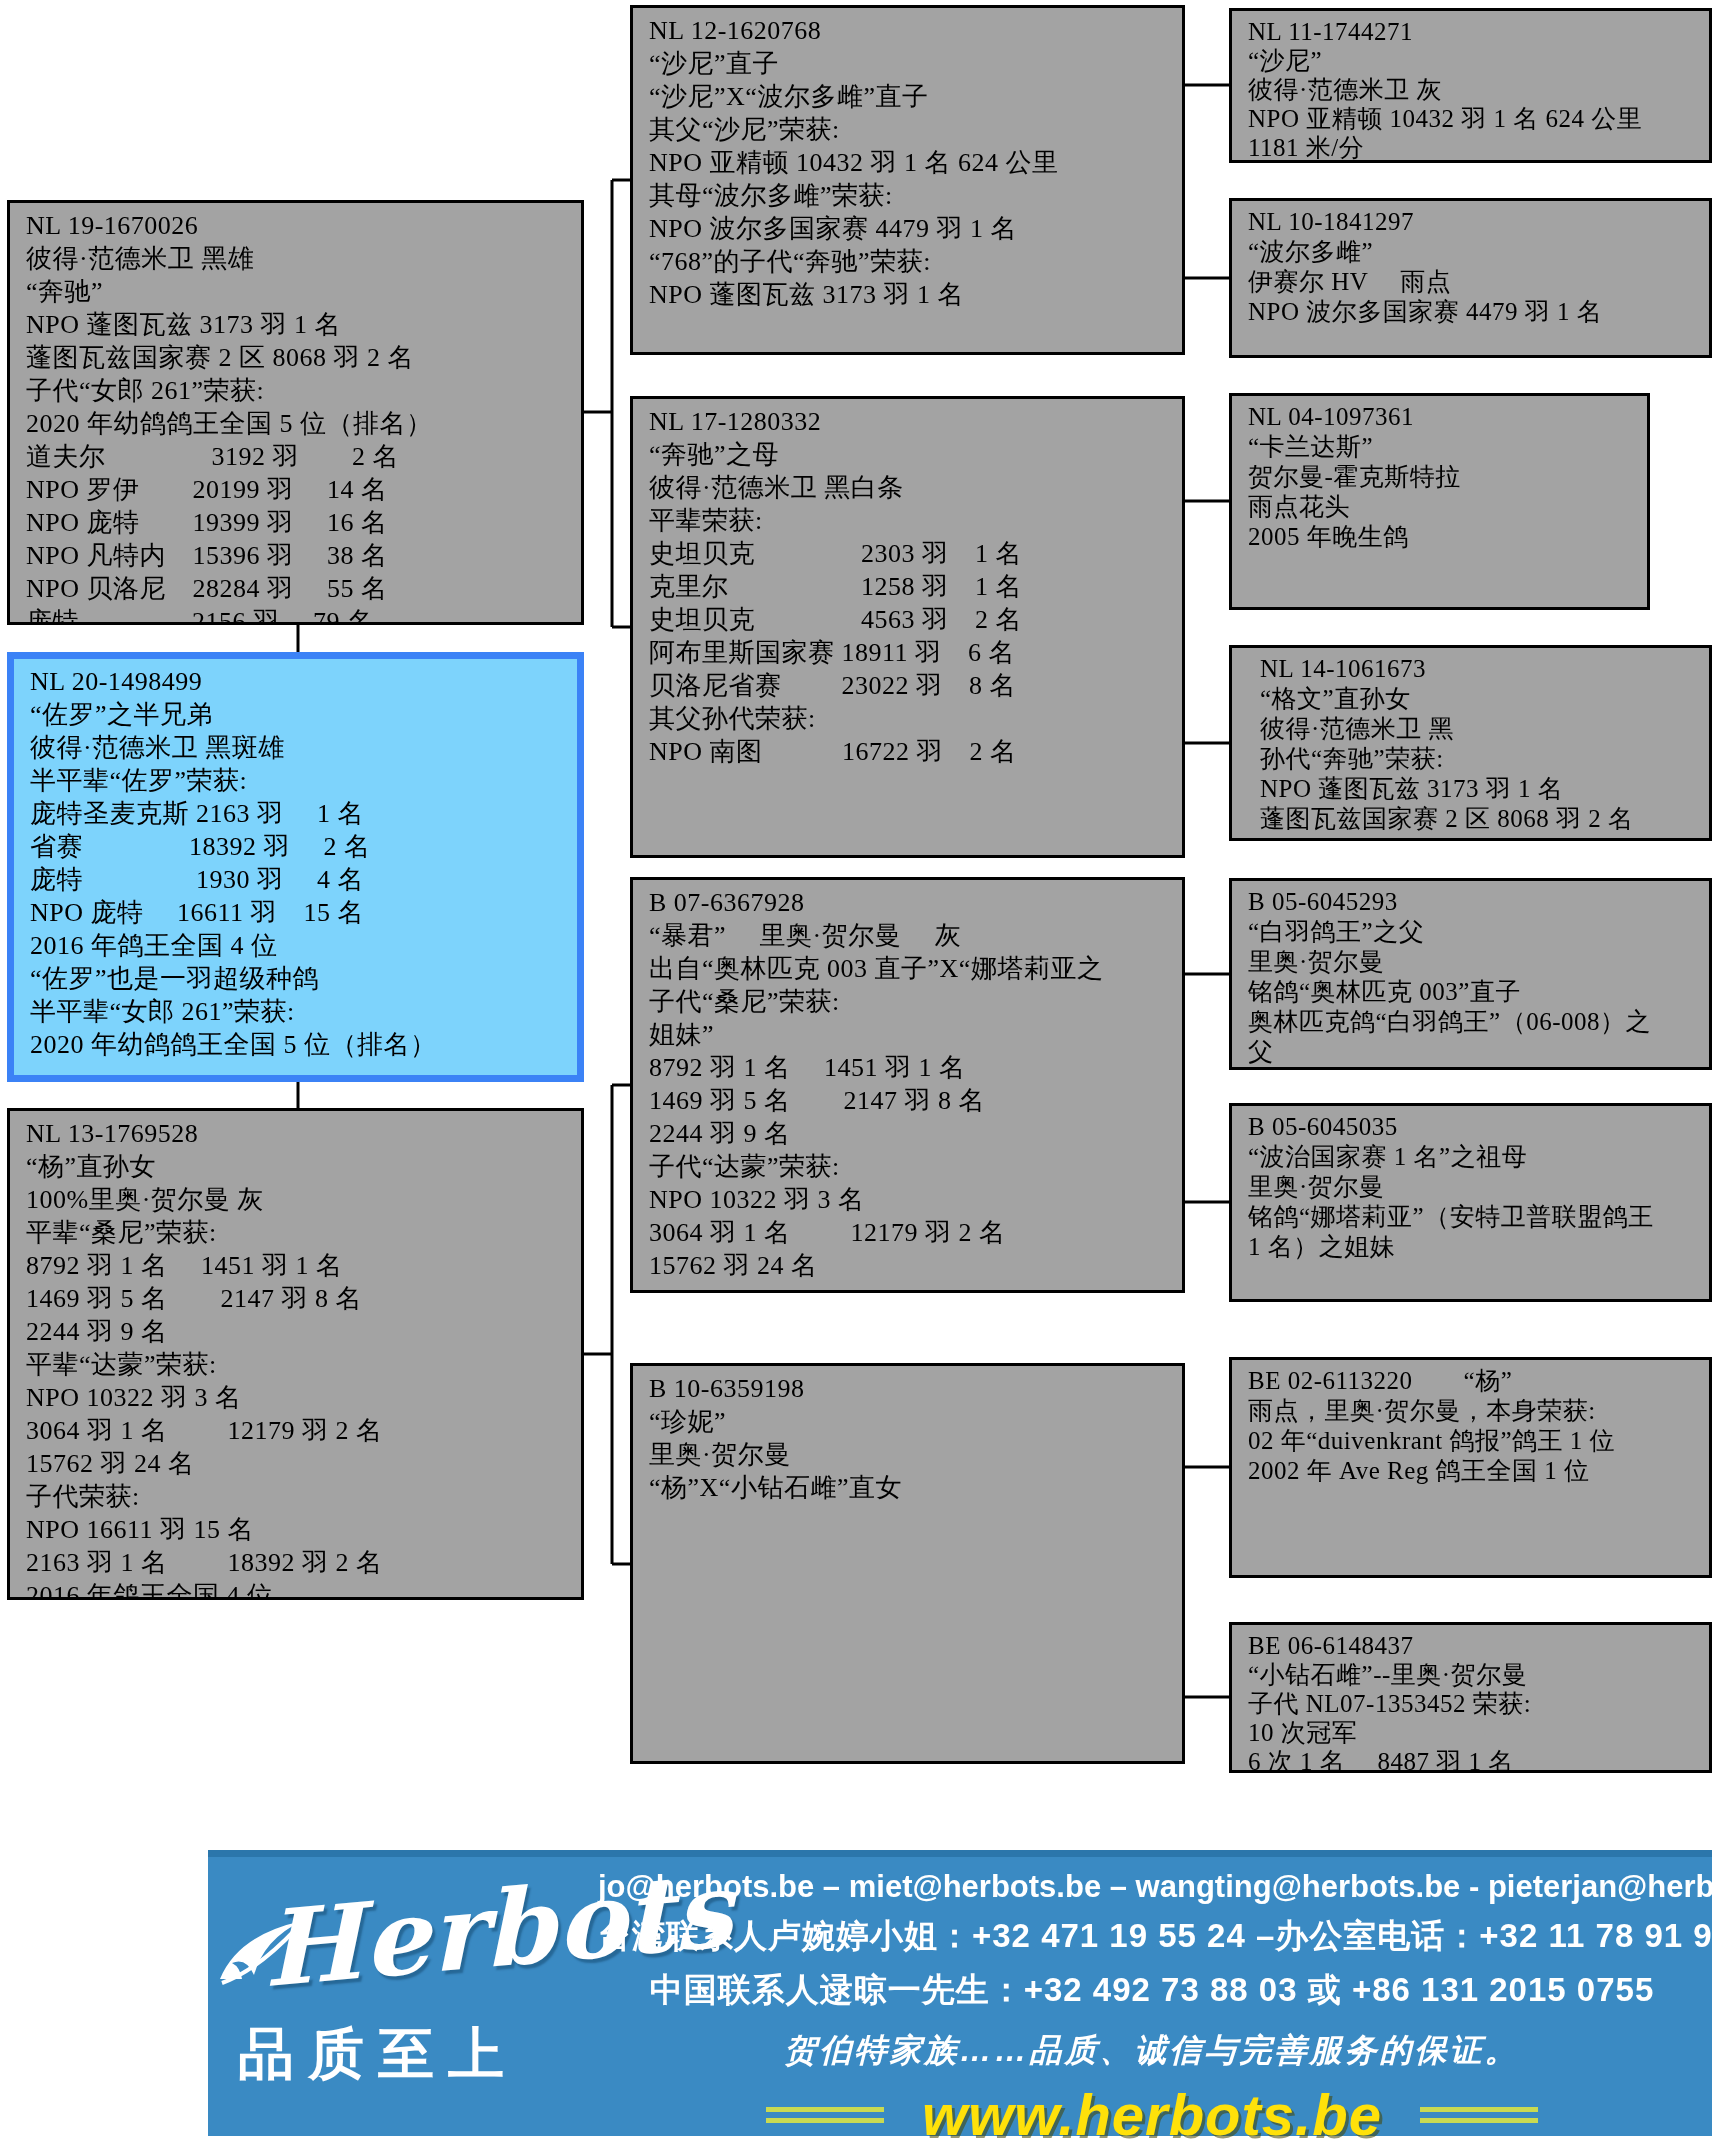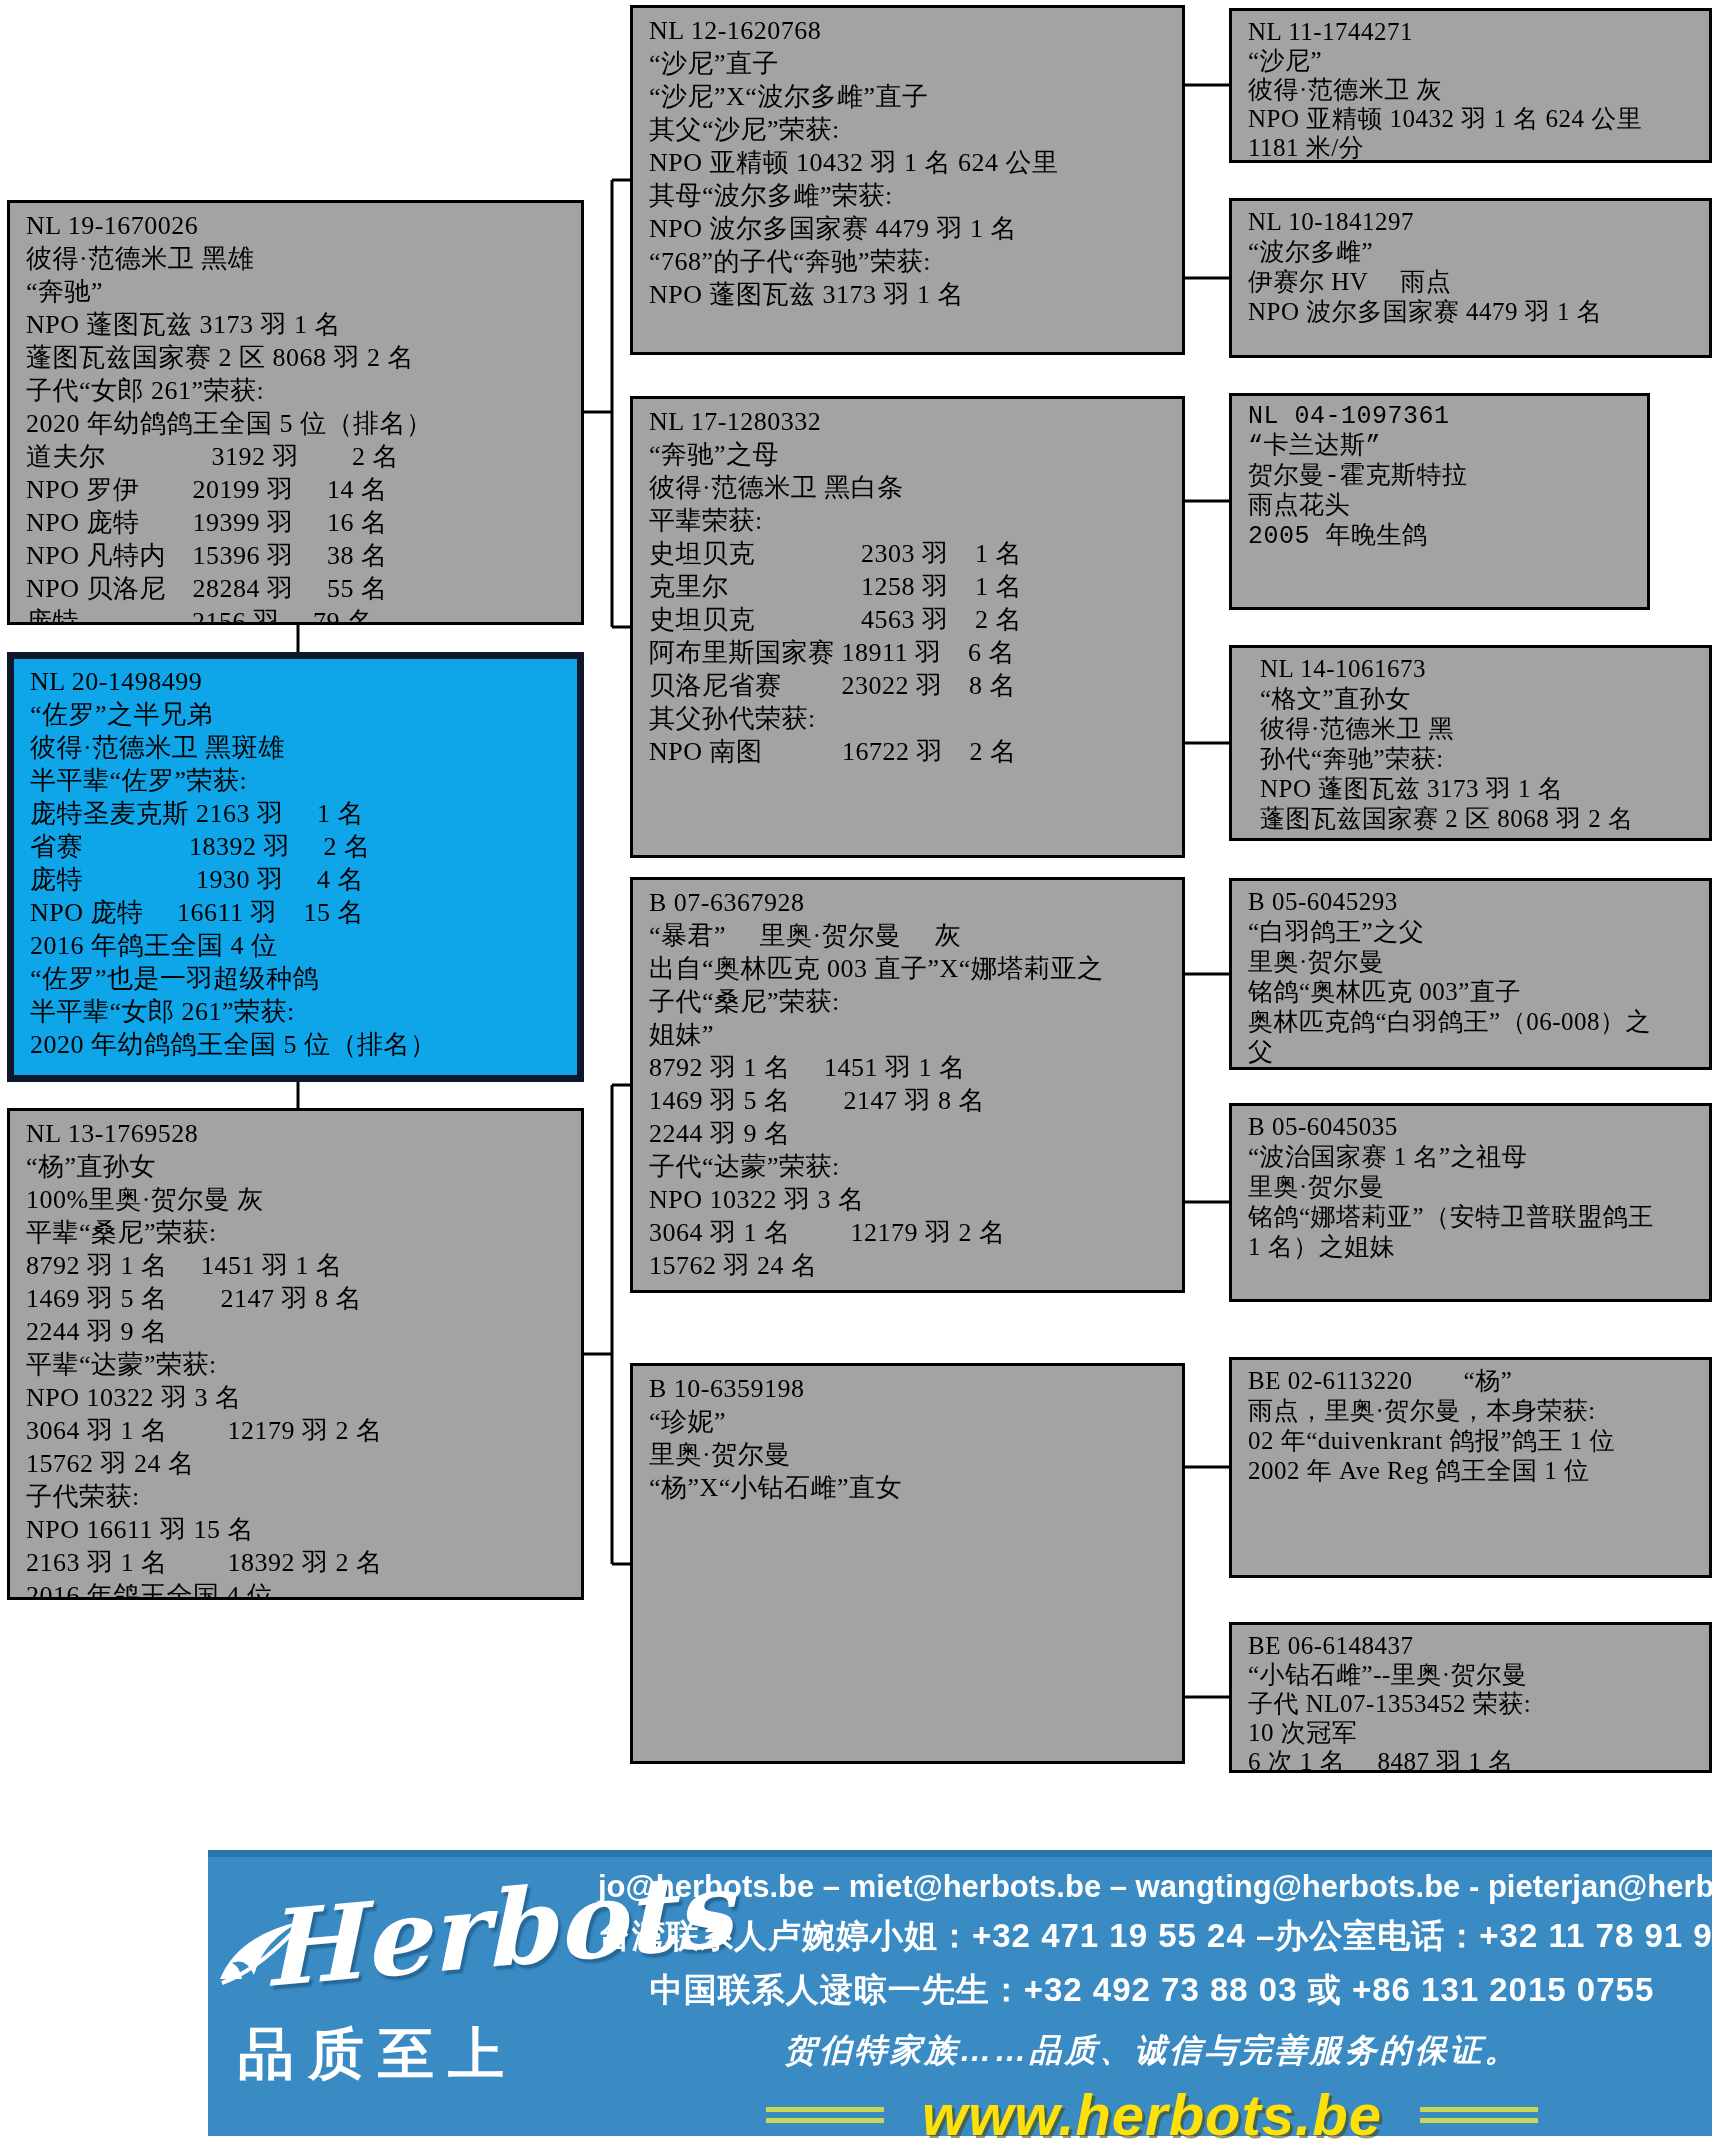--- a/index.html
+++ b/index.html
@@ -15,22 +15,22 @@
   #wires line{stroke:#000;stroke-width:3;}
   .pbox{
     position:absolute;
     border:3px solid #000;
     background:#a3a3a3;
     box-sizing:border-box;
     padding:6px 12px 4px 16px;
     overflow:hidden;
   }
   .pbox.subject{
-    border:7px solid #0f172a;
-    background:#0ea5e9;
+    border:7px solid #3b82f6;
+    background:#7dd3fc;
   }
   .bline{
     font-size:26px;
     line-height:33px;
     white-space:pre;
     letter-spacing:0.5px;
   }
   .col-right .bline{line-height:30px;font-size:25px;}
   .tight .bline{line-height:29px;}
   
@@ -212,21 +212,21 @@
       <div class="bline">彼得·范德米卫 灰</div>
       <div class="bline">NPO 亚精顿 10432 羽 1 名 624 公里</div>
       <div class="bline">1181 米/分</div>
     </div>
   <div class="pbox col-right" style="left:1229px;top:198px;width:483px;height:160px;">
       <div class="bline">NL 10-1841297</div>
       <div class="bline">“波尔多雌”</div>
       <div class="bline">伊赛尔 HV　 雨点</div>
       <div class="bline">NPO 波尔多国家赛 4479 羽 1 名</div>
     </div>
-  <div class="pbox col-right" style="left:1229px;top:393px;width:421px;height:217px;font-family:Liberation Mono, monospace;">
+  <div class="pbox col-right" style="left:1229px;top:393px;width:421px;height:217px;">
       <div class="bline">NL 04-1097361</div>
       <div class="bline">“卡兰达斯”</div>
       <div class="bline">贺尔曼-霍克斯特拉</div>
       <div class="bline">雨点花头</div>
       <div class="bline">2005 年晚生鸽</div>
     </div>
   <div class="pbox col-right" style="left:1229px;top:645px;width:483px;height:196px;padding-left:28px;">
       <div class="bline">NL 14-1061673</div>
       <div class="bline">“格文”直孙女</div>
       <div class="bline">彼得·范德米卫 黑</div>

